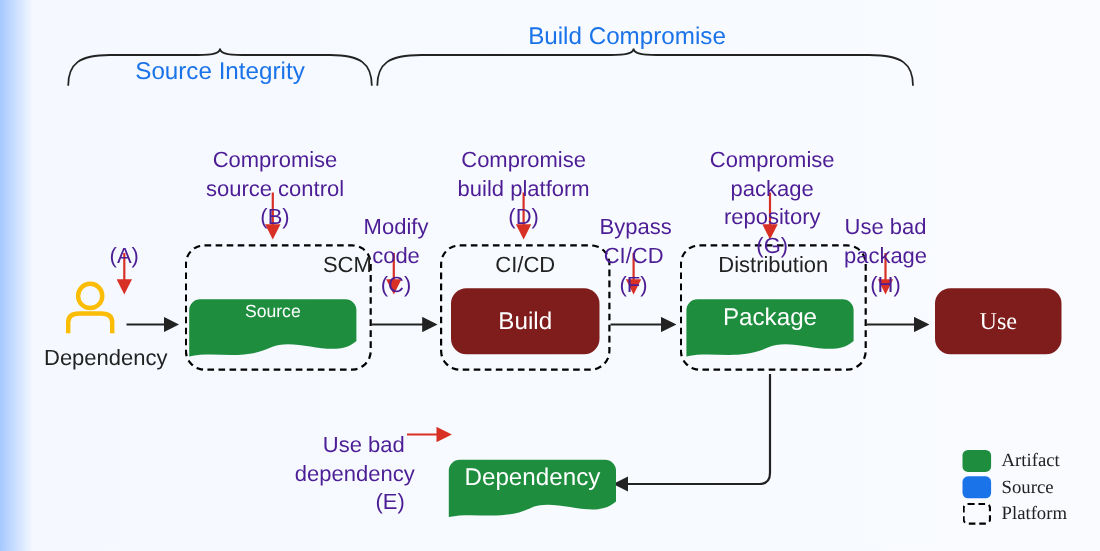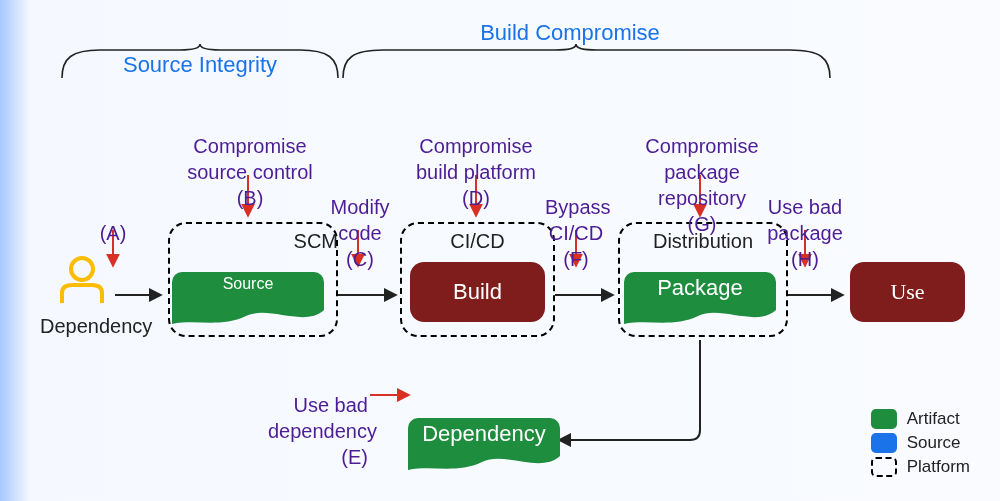--- a/index.html
+++ b/index.html
@@ -54,21 +54,21 @@
   .artifact-shape{
     position:absolute;
   }
   .legend{
     position:absolute;
     right:30px;
     bottom:20px;
     font-size:17px;
     color:#222;
   }
-  .legend-row{display:flex;align-items:center;margin:4px 0;}
+  .legend-row{display:flex;align-items:center;margin:4px 0;font-family:Liberation Serif, serif;}
   .swatch{width:26px;height:20px;border-radius:5px;margin-right:10px;}
   .swatch.art{background:#1e8e3e;}
   .swatch.proc{background:#1a73e8;}
   .swatch.plat{border:2px dashed #000;background:transparent;box-sizing:border-box;}
   svg.overlay{position:absolute;top:0;left:0;pointer-events:none;}
 </style>
 </head>
 <body>
 
 <div class="section-label" style="left:90px;top:20px;width:220px;margin-top:32px;">Source Integrity</div>

